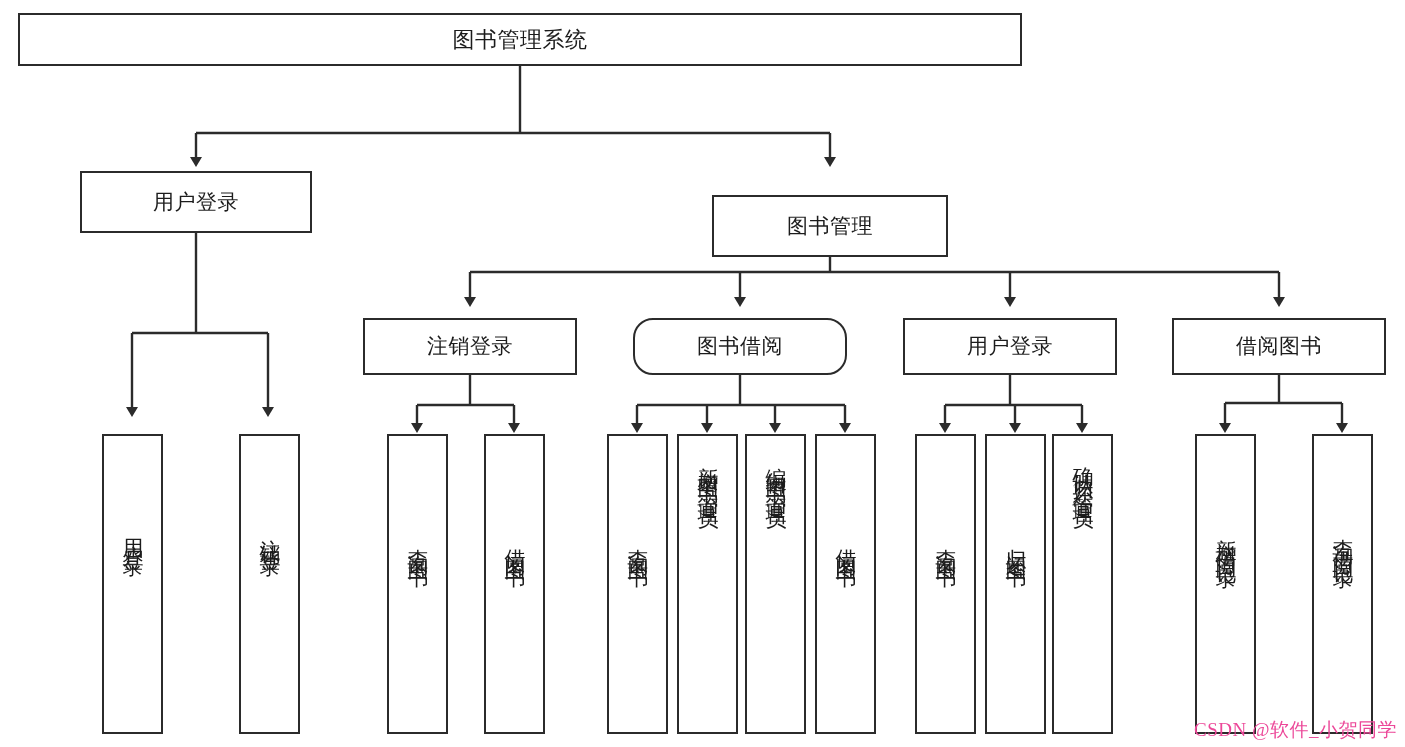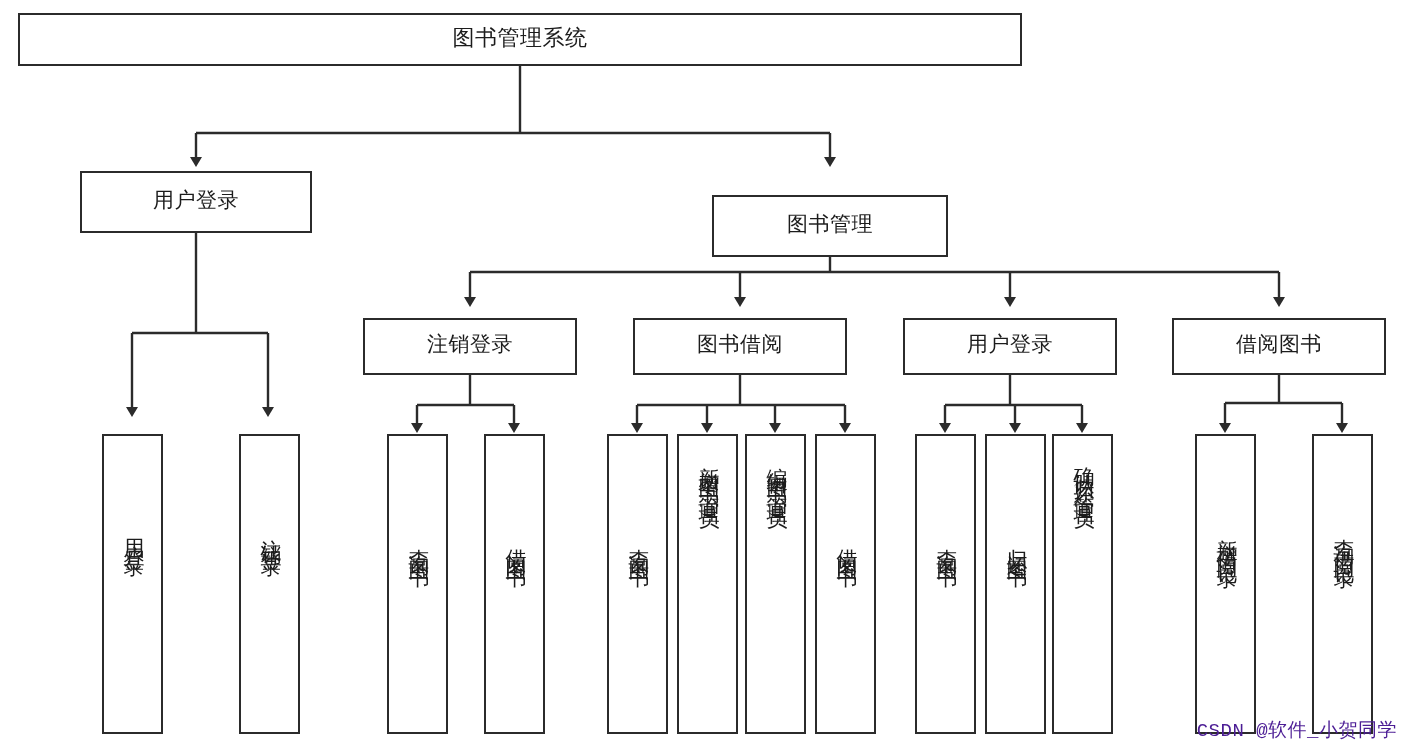--- a/index.html
+++ b/index.html
@@ -5,21 +5,21 @@
   html, body {
     margin: 0;
     padding: 0;
     background: #ffffff;
   }
   #canvas {
     position: relative;
     width: 1405px;
     height: 747px;
     background: #ffffff;
-    font-family: Liberation Mono, monospace;
+    font-family: Liberation Serif, serif;
     overflow: hidden;
   }
   svg.connectors {
     position: absolute;
     left: 0;
     top: 0;
     width: 1405px;
     height: 747px;
     pointer-events: none;
   }
@@ -65,21 +65,21 @@
     padding-top: 88px;
   }
   .node.vert.long .label {
     padding-top: 6px;
   }
   .watermark {
     position: absolute;
     right: 8px;
     bottom: 4px;
     font-size: 19px;
-    color: #4c1d95;
+    color: #ec4899;
     letter-spacing: 0.5px;
     white-space: nowrap;
   }
 </style>
 </head>
 <body>
 
 <div id="canvas">
 
   <svg class="connectors" viewBox="0 0 1405 747" xmlns="http://www.w3.org/2000/svg">
@@ -139,21 +139,21 @@
   <div class="node horiz" style="left:80px; top:171px; width:232px; height:62px;">
     <span class="label">用户登录</span>
   </div>
   <div class="node horiz" style="left:712px; top:171px; width:236px; height:62px;margin-top:24px;">
     <span class="label">图书管理</span>
   </div>
 
   <div class="node horiz" style="left:363px; top:318px; width:214px; height:57px;">
     <span class="label">注销登录</span>
   </div>
-  <div class="node horiz" style="left:633px; top:318px; width:214px; height:57px;">
+  <div class="node horiz" style="left:633px; top:318px; width:214px; height:57px;border-radius:20px;">
     <span class="label">图书借阅</span>
   </div>
   <div class="node horiz" style="left:903px; top:318px; width:214px; height:57px;">
     <span class="label">用户登录</span>
   </div>
   <div class="node horiz" style="left:1172px; top:318px; width:214px; height:57px;">
     <span class="label">借阅图书</span>
   </div>
 
   <div class="node vert mid" style="left:102px; top:434px; width:61px; height:300px;">

